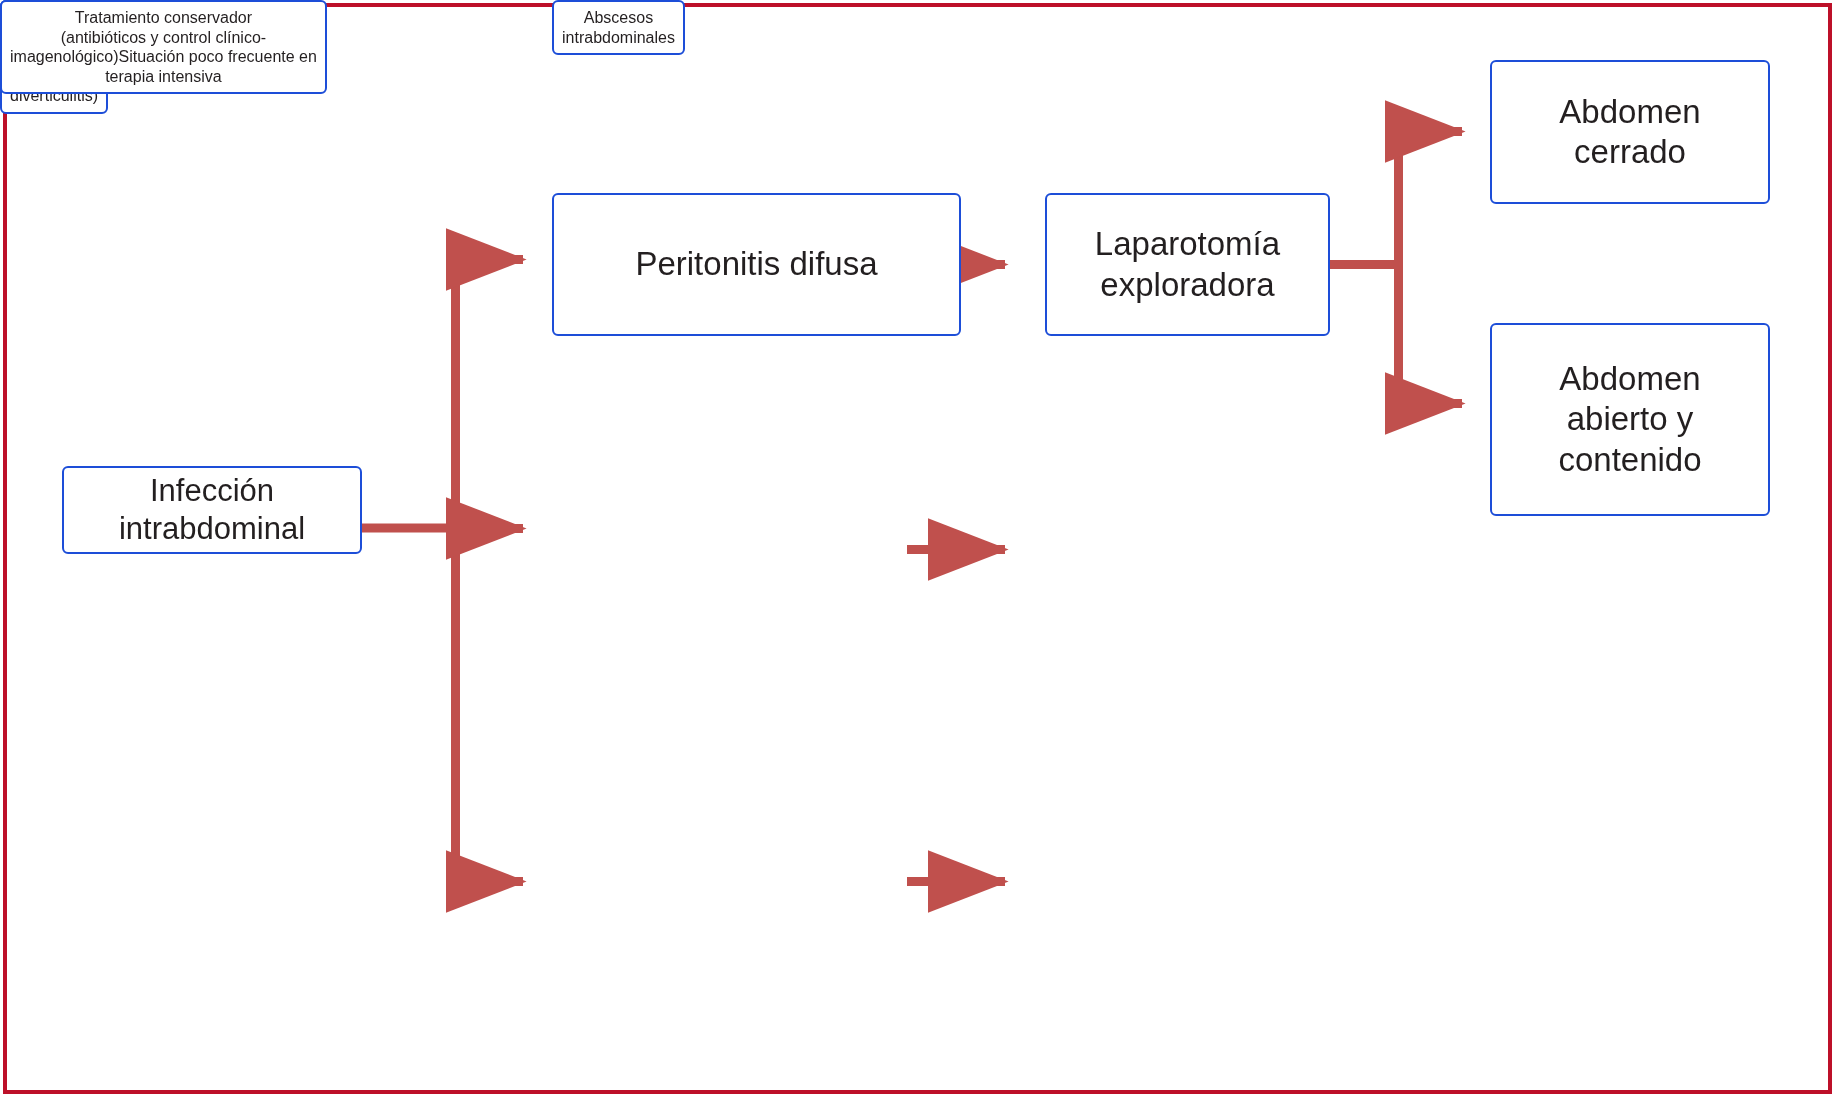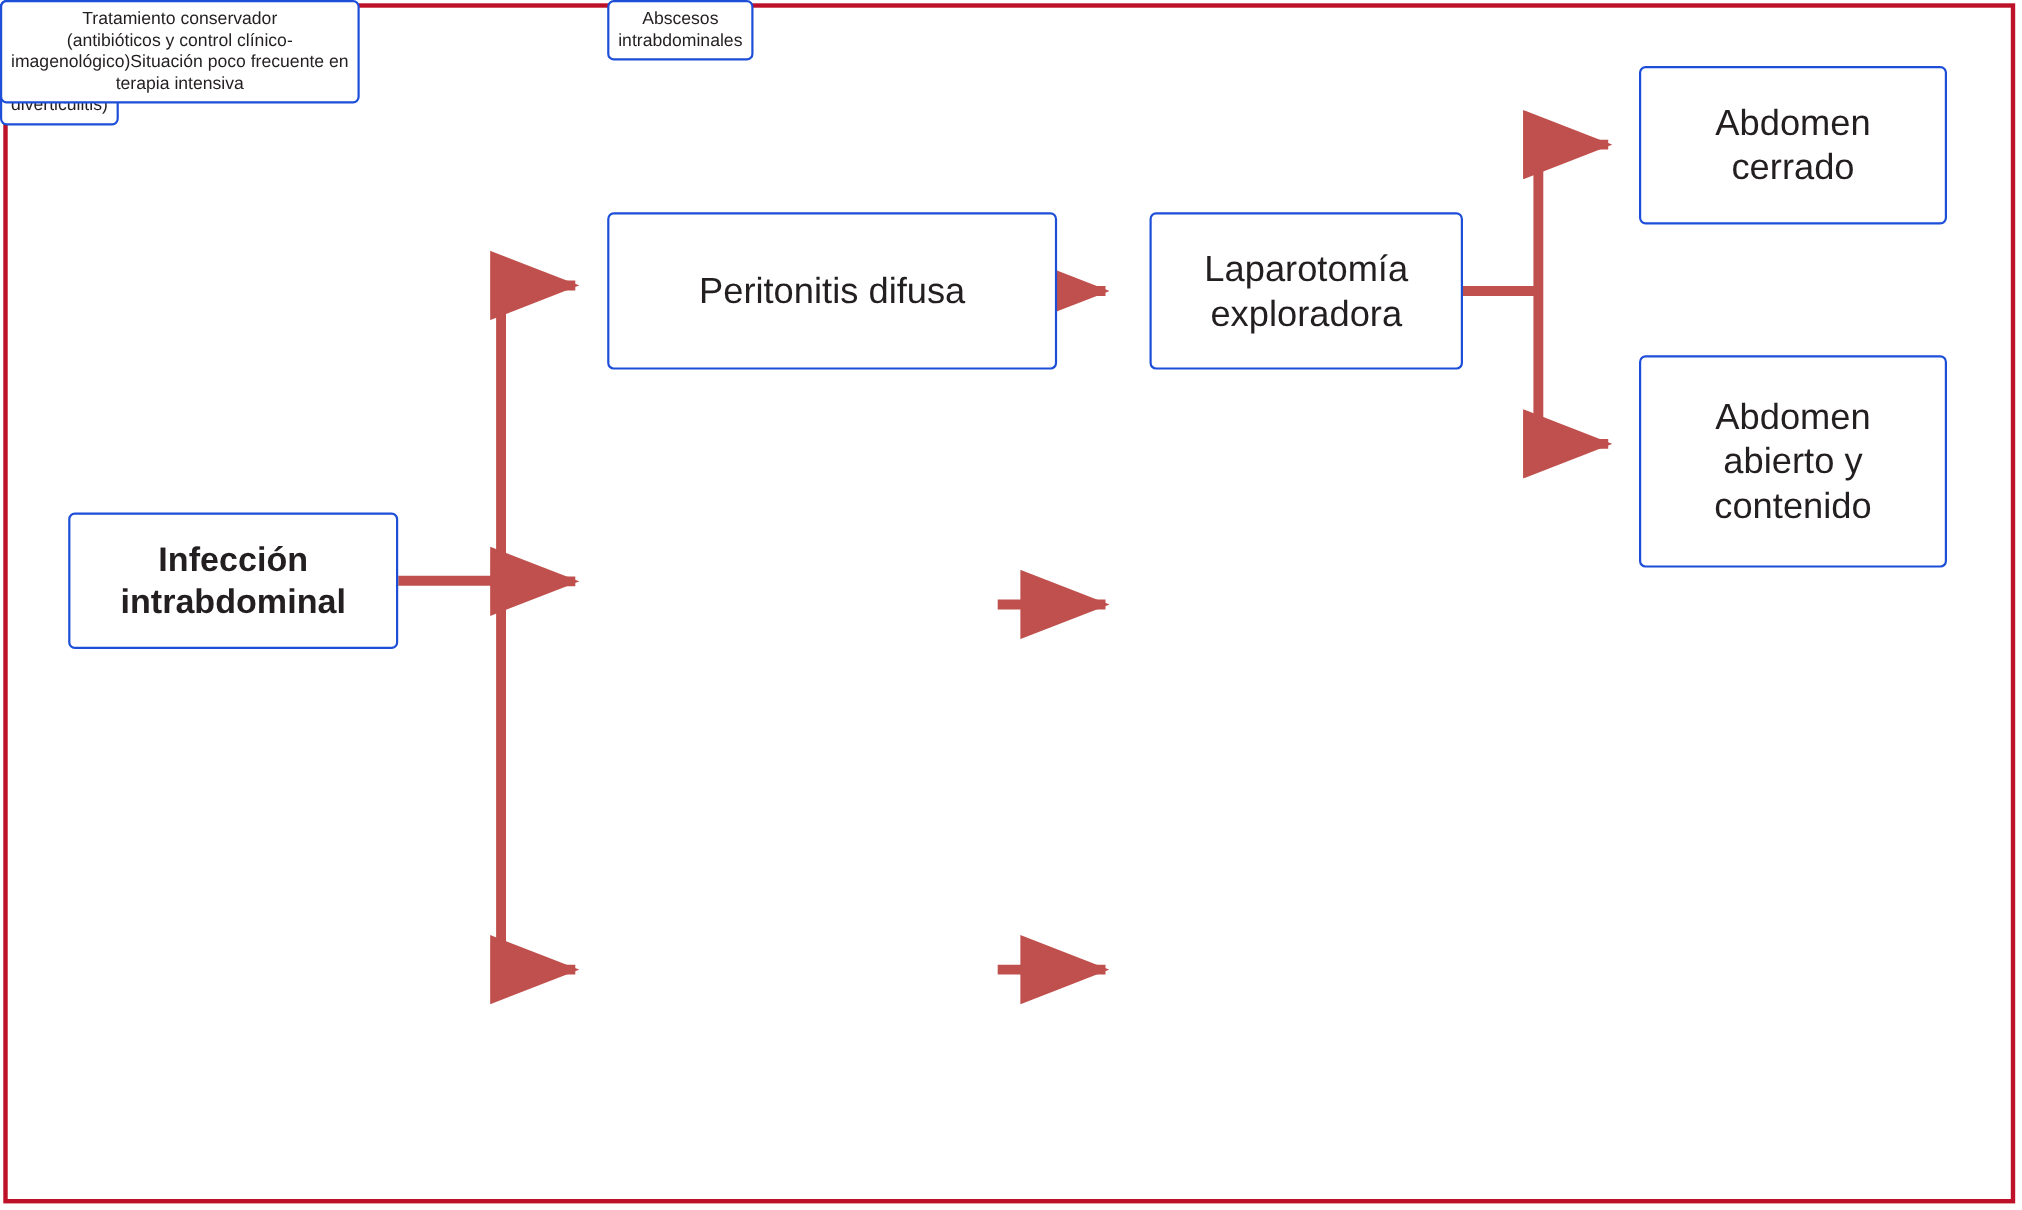--- a/index.html
+++ b/index.html
@@ -57,21 +57,21 @@
     line-height: 1.22;
     padding: 6px 8px;
   }
 
   .node .txt {
     display: block;
     width: 100%;
     white-space: pre-line;
   }
 
-  .n-root      { left: 62px;   top: 466px;  width: 300px;  height: 124px;  font-size: 31px; font-weight: bold; }
+  .n-root      { left: 62px;   top: 466px;  width: 300px;  height: 88px;  font-size: 31px; font-weight: normal; }
   .n-perit     { left: 552px;  top: 193px;  width: 409px;  height: 143px;  font-size: 33px; }
   .n-lap       { left: 1033px; top: 193px;  width: 285px;  height: 143px;  font-size: 33px; margin-left: 12px; }
   .n-cerrado   { left: 1490px; top: 60px;   width: 280px;  height: 144px;  font-size: 33px; }
   .n-abierto   { left: 1490px; top: 323px;  width: 280px;  height: 193px;  font-size: 33px; }
   .n-absc      { left: 552px; align-items: flex-end;  top": 0;     }
   .n-absc      { left: 552px;  top: 478px;  width: 355px;  height: 143px;  font-size: 33px; }
   .n-dren      { left: 1033px; top: 478px;  width: 285px;  height: 143px;  font-size: 33px; }
   .n-situ      { left: 552px;  top: 739px;  width: 355px;  height: 283px;  font-size: 33px; }
   .n-trat      { left": 0; }
   .n-trat      { left: 1033px; top: 735px;  width: 600px;  height: 290px;  font-size: 31px; }

